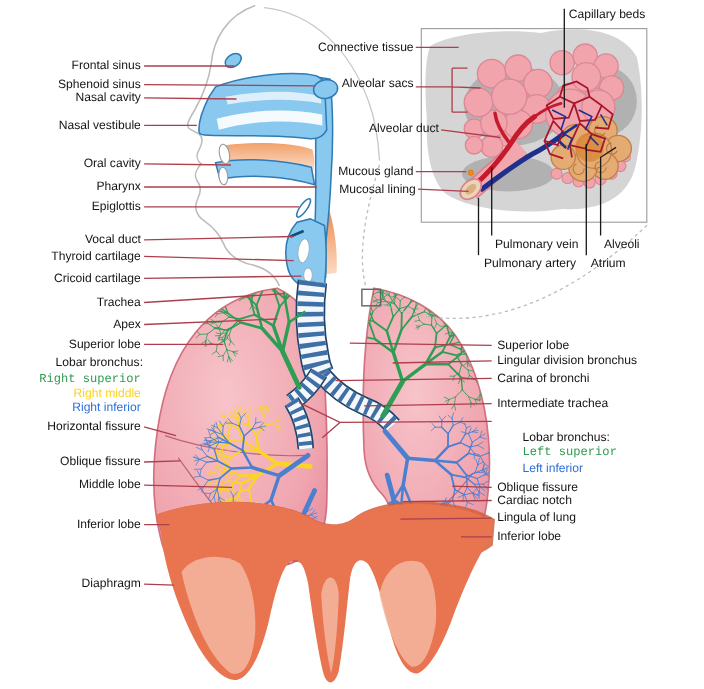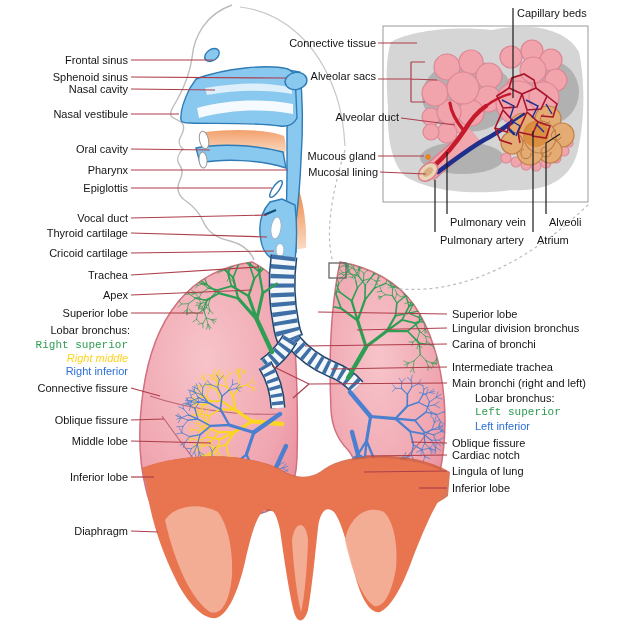--- a/index.html
+++ b/index.html
@@ -3,21 +3,21 @@
 <meta charset="utf-8">
 <style>
   html,body{margin:0;padding:0;background:#fff;}
   .stage{position:relative;width:640px;height:626px;background:#fff;overflow:hidden;
          font-family:"Liberation Sans","DejaVu Sans",sans-serif;}
   .stage svg.art{position:absolute;left:0;top:0;}
   .lbl{position:absolute;font-size:11px;line-height:12px;color:#141414;white-space:nowrap;
        transform:translateY(-50%);}
   .lbl.ra{text-align:left;}
   .green{color:#2e9b50;font-family:Liberation Mono, monospace;}
-  .yellow{color:#ffd21c;font-style:italic;}
+  .yellow{color:#ffd21c;}
   .blue{color:#2d6fd8;}
 </style>
 </head>
 <body>
 
 <div class="stage">
 
 <svg class="art" width="640" height="626" viewBox="0 0 640 626">
   <defs>
     <radialGradient id="gLung" cx="42%" cy="38%" r="75%">
@@ -342,31 +342,30 @@
 <div class="lbl ra" style="top:218px;right:512px">Vocal duct</div>
 <div class="lbl ra" style="top:233px;right:512px">Thyroid cartilage</div>
 <div class="lbl ra" style="top:253px;right:512px">Cricoid cartilage</div>
 <div class="lbl ra" style="top:275px;right:512px">Trachea</div>
 <div class="lbl ra" style="top:295px;right:512px">Apex</div>
 <div class="lbl ra" style="top:313px;right:512px">Superior lobe</div>
 <div class="lbl ra" style="top:330px;right:510px">Lobar bronchus:</div>
 <div class="lbl ra green" style="top:345px;right:512px">Right superior</div>
 <div class="lbl ra yellow" style="top:358px;right:512px">Right middle</div>
 <div class="lbl ra blue" style="top:371px;right:512px">Right inferior</div>
-<div class="lbl ra" style="top:388px;right:512px">Connective fissure</div>
+<div class="lbl ra" style="top:388px;right:512px">Horizontal fissure</div>
 <div class="lbl ra" style="top:420px;right:512px">Oblique fissure</div>
 <div class="lbl ra" style="top:441px;right:512px">Middle lobe</div>
 <div class="lbl ra" style="top:477px;right:512px">Inferior lobe</div>
 <div class="lbl ra" style="top:531px;right:512px">Diaphragm</div>
 
 <div class="lbl" style="top:314px;left:452px">Superior lobe</div>
 <div class="lbl" style="top:328px;left:452px">Lingular division bronchus</div>
 <div class="lbl" style="top:344px;left:452px">Carina of bronchi</div>
 <div class="lbl" style="top:367px;left:452px">Intermediate trachea</div>
-<div class="lbl" style="top:383px;left:452px">Main bronchi (right and left)</div>
 <div class="lbl" style="top:398px;left:475px">Lobar bronchus:</div>
 <div class="lbl green" style="top:412px;left:475px">Left superior</div>
 <div class="lbl blue" style="top:426px;left:475px">Left inferior</div>
 <div class="lbl" style="top:443px;left:452px">Oblique fissure</div>
 <div class="lbl" style="top:455px;left:452px">Cardiac notch</div>
 <div class="lbl" style="top:471px;left:452px">Lingula of lung</div>
 <div class="lbl" style="top:488px;left:452px">Inferior lobe</div>
 
 <div class="lbl" style="top:13px;left:517px">Capillary beds</div>
 <div class="lbl ra" style="top:43px;right:264px">Connective tissue</div>

